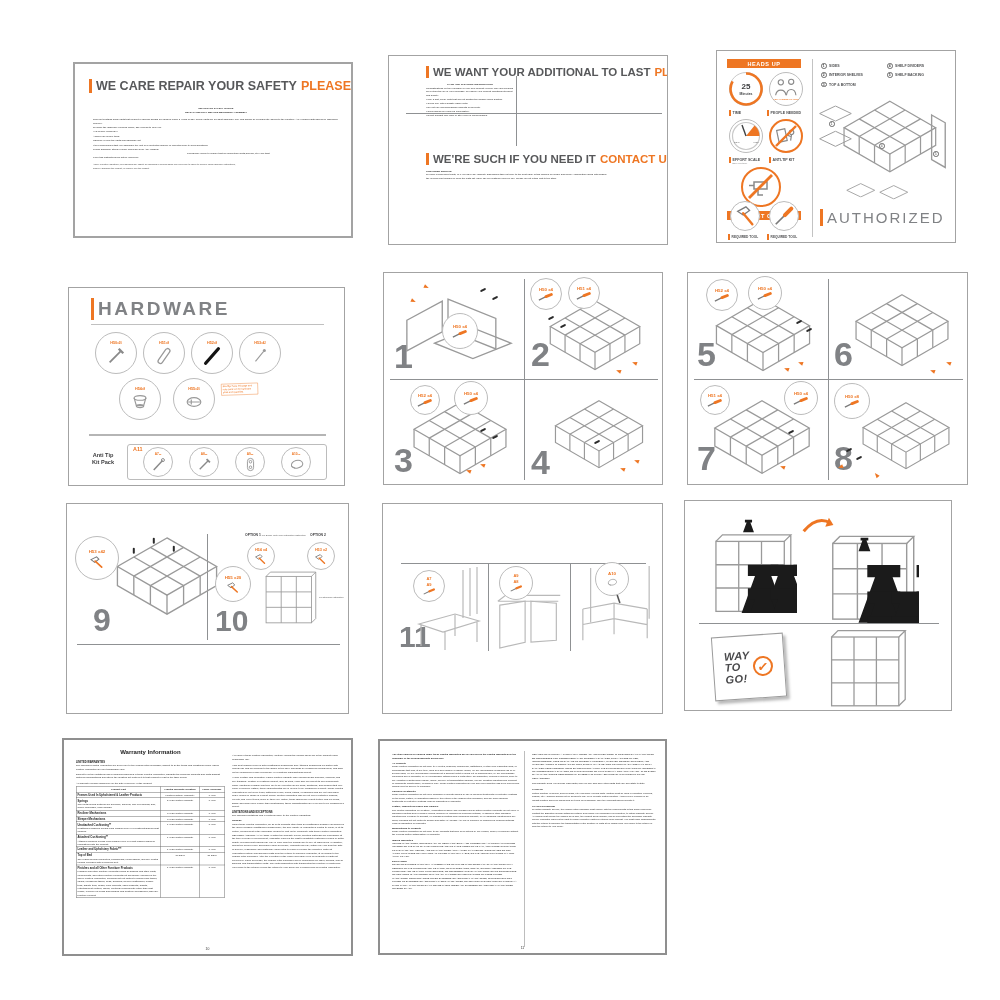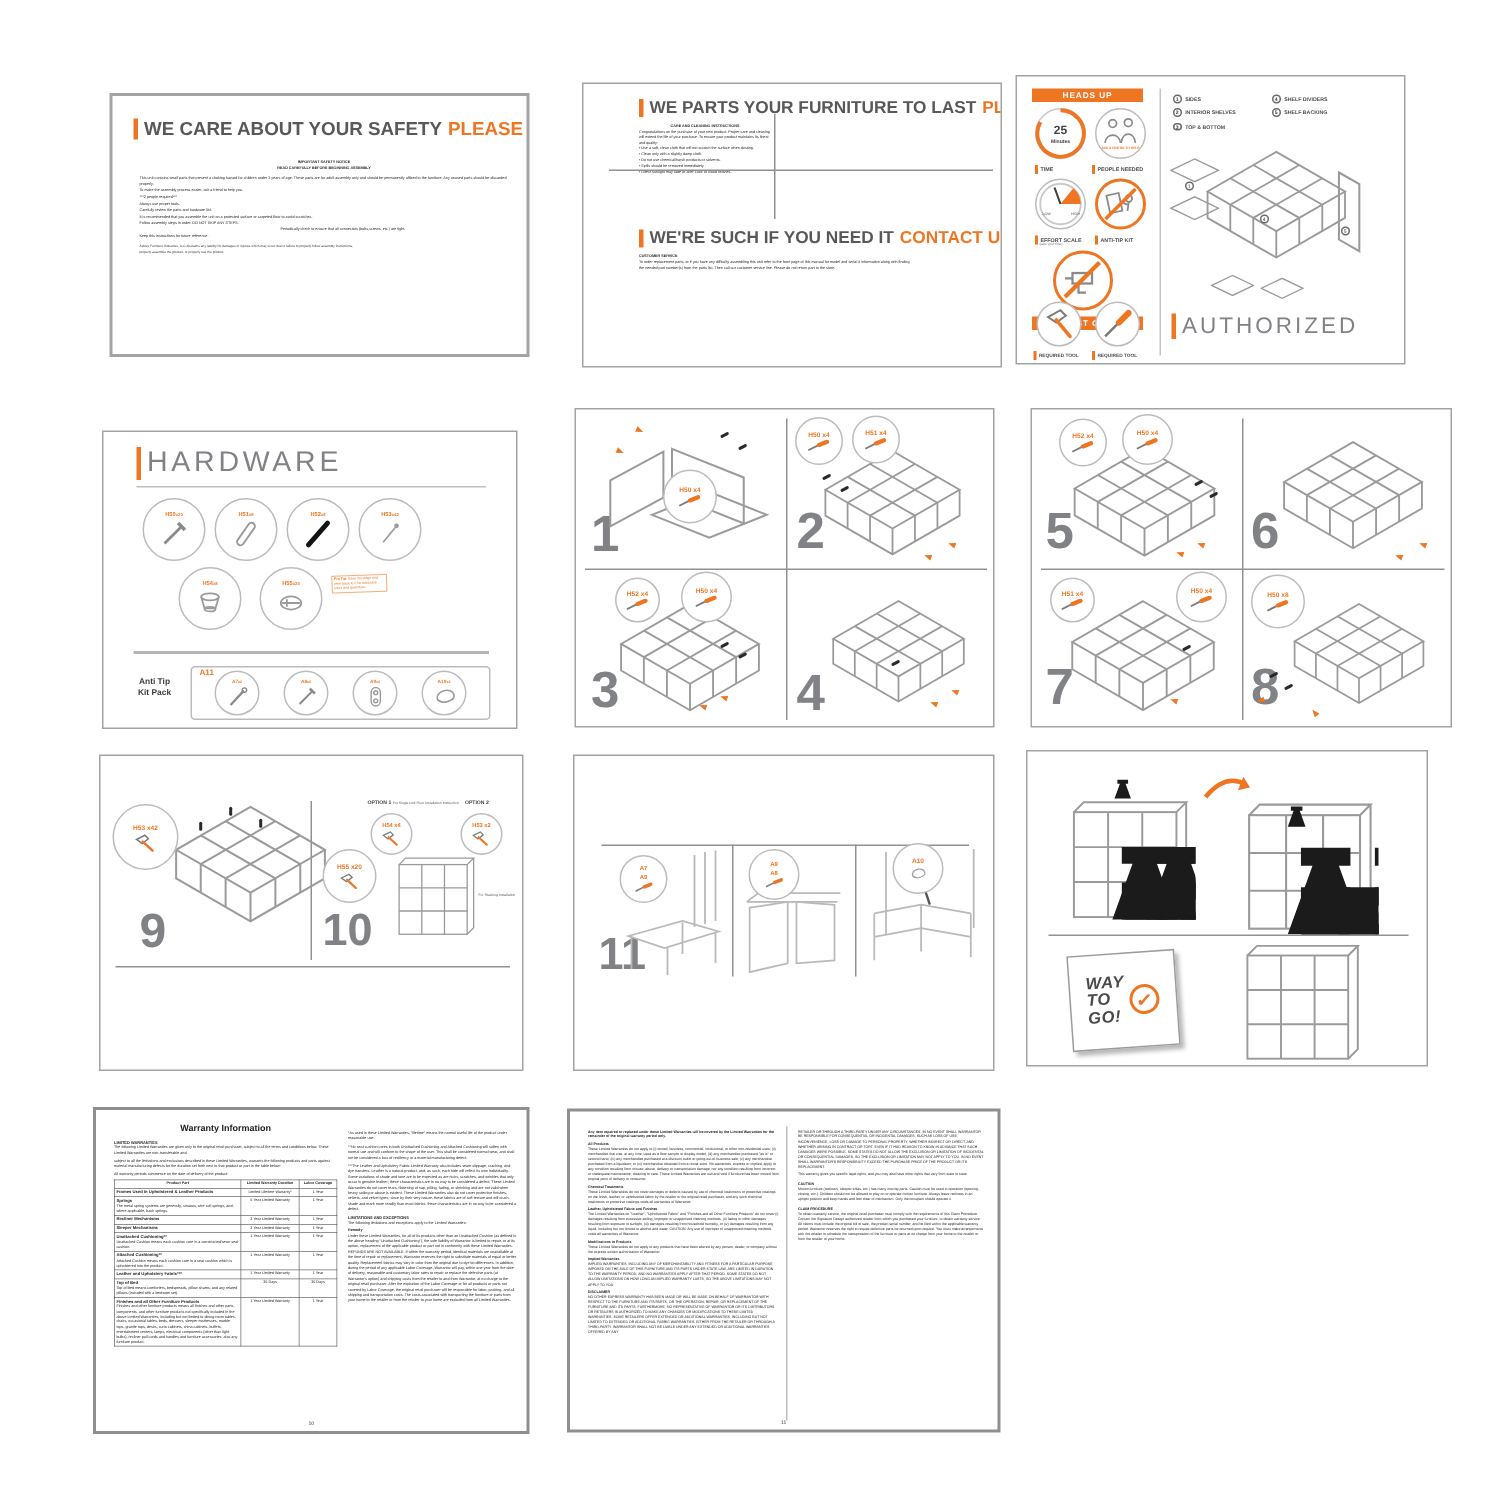--- a/index.html
+++ b/index.html
@@ -187,21 +187,21 @@
         <polygon points="36,11 27,13 31,3" fill="#ee7623"></polygon>
       </symbol>
   </defs>
 </svg>
 
 <div id="canvas">
 
   <section class="page" style="left:73px;top:62px;width:280px;height:176px;border-width:2px">
     <div class="h1" style="left:14px;top:15px;font-size:12.5px">
       <span class="bar"></span>
-      <span>WE CARE ABOUT YOUR SAFETY</span>
+      <span>WE CARE REPAIR YOUR SAFETY</span>
       <span class="oc">PLEASE READ</span>
     </div>
     <div class="sc" style="left:18px;top:42px">
       <div class="t6" style="width:615px">
         <div class="cen" style="font-weight:bold">IMPORTANT SAFETY NOTICE</div>
         <div class="cen" style="font-weight:bold;margin-bottom:5px">READ CAREFULLY BEFORE BEGINNING ASSEMBLY</div>
         <div>This unit contains small parts that present a choking hazard for children under 3 years of age. These parts are for adult assembly only and should be permanently affixed to the furniture. Any unused parts should be discarded properly.</div>
         <div>To make the assembly process easier, ask a friend to help you.</div>
         <div>***2 people required***</div>
         <div>Always use proper tools.</div>
@@ -212,21 +212,21 @@
         <div>Keep this instructions for future reference.</div>
         <div style="font-size:5.4px;margin-top:6px;color:#3c3c3c">Ashley Furniture Industries, LLC disclaims any liability for damages or injuries which may occur due to failure to properly follow assembly instructions,</div>
         <div style="font-size:5.4px;color:#3c3c3c">properly assemble the product, or properly use the product.</div>
       </div>
     </div>
   </section>
 
   <section class="page" style="left:388px;top:55px;width:280px;height:190px">
     <div class="h1" style="left:37px;top:10px;font-size:11.5px">
       <span class="bar"></span>
-      <span>WE PARTS YOUR FURNITURE TO LAST</span>
+      <span>WE WANT YOUR ADDITIONAL TO LAST</span>
       <span class="oc">PLEASE READ</span>
     </div>
     <div class="sc" style="left:37px;top:26px">
       <div class="t6" style="width:220px;line-height:1.55">
         <div class="cen" style="font-weight:bold">CARE AND CLEANING INSTRUCTIONS</div>
         <div>Congratulations on the purchase of your new product. Proper care and cleaning will extend the life of your purchase. To ensure your product maintains its finest and quality:</div>
         <div class="bullet">Use a soft, clean cloth that will not scratch the surface when dusting.</div>
         <div class="bullet">Clean only with a slightly damp cloth.</div>
         <div class="bullet">Do not use chemical/harsh products or solvents.</div>
         <div class="bullet">Spills should be removed immediately.</div>
@@ -241,21 +241,21 @@
       <span class="oc">CONTACT US</span>
     </div>
     <div class="sc" style="left:37px;top:113px">
       <div class="t6" style="width:460px;line-height:1.5">
         <div style="font-weight:bold">CUSTOMER SERVICE</div>
         <div>To order replacement parts, or if you have any difficulty assembling this unit refer to the front page of this manual for model and serial # information along with finding the needed part number(s) from the parts list. Then call our customer service line. Please do not return part to the store.</div>
       </div>
     </div>
   </section>
 
-  <section class="page" style="left:677px;top:50px;width:260px;height:193px">
+  <section class="page" style="left:716px;top:50px;width:240px;height:193px">
     <div class="banner" style="left:10px;top:8px;width:74px">HEADS UP</div>
     <div class="circ" style="left:12px;top:21px;width:34px;height:34px;border-color:#c9c9c9">
       <svg class="abs" style="left:-1px;top:-1px" width="34" height="34" viewBox="-17 -17 34 34">
           <path d="M0 -15.5 A15.5 15.5 0 1 1 -13.4 -7.7" fill="none" stroke="#ee7623" stroke-width="2.6"></path>
         </svg>
       <b style="font-size:8px;color:#3f4042">25</b>
       <span style="font-size:3.4px;color:#3f4042;font-weight:bold">Minutes</span>
     </div>
     <div class="circ" style="left:52px;top:21px;width:34px;height:34px">
       <svg width="26" height="19">
@@ -360,21 +360,21 @@
     <span class="numc abs" style="left:112px;top:70px">1</span>
     <span class="numc abs" style="left:162px;top:92px">4</span>
     <span class="numc abs" style="left:216px;top:100px">5</span>
     <div class="h1" style="left:103px;top:158px;font-size:15px;color:#808285;letter-spacing:2px;font-weight:normal">
       <span class="bar"></span>
       <span>AUTHORIZED</span>
     </div>
   </section>
 
   <section class="page" style="left:68px;top:287px;width:277px;height:199px">
-    <div class="h1" style="left:22px;top:10px;font-size:19px;color:#808285;letter-spacing:2.5px;font-weight:normal">
+    <div class="h1" style="left:22px;top:10px;font-size:19px;color:#808285;letter-spacing:2.5px;font-weight:bold">
       <span class="bar"></span>
       <span>HARDWARE</span>
     </div>
     <div class="hl" style="left:22px;top:36px;width:233px;background:#c0c0c0"></div>
     <div class="circ" style="left:26px;top:44px;width:42px;height:42px">
       <div class="hwlab"><span>H50</span><span style="font-size:2.8px">x20</span></div>
       <svg width="20" height="20">
           <use href="#sym-screw"></use>
         </svg>
     </div>

